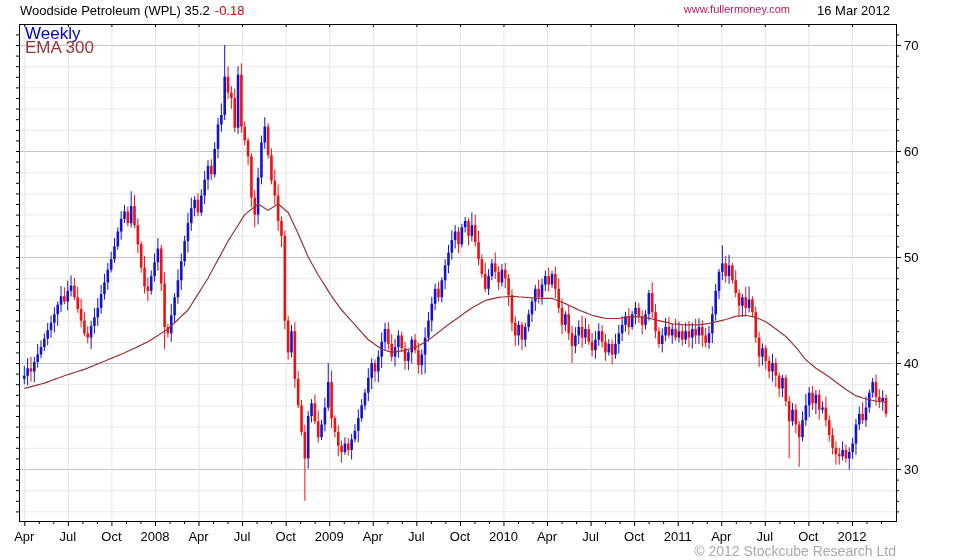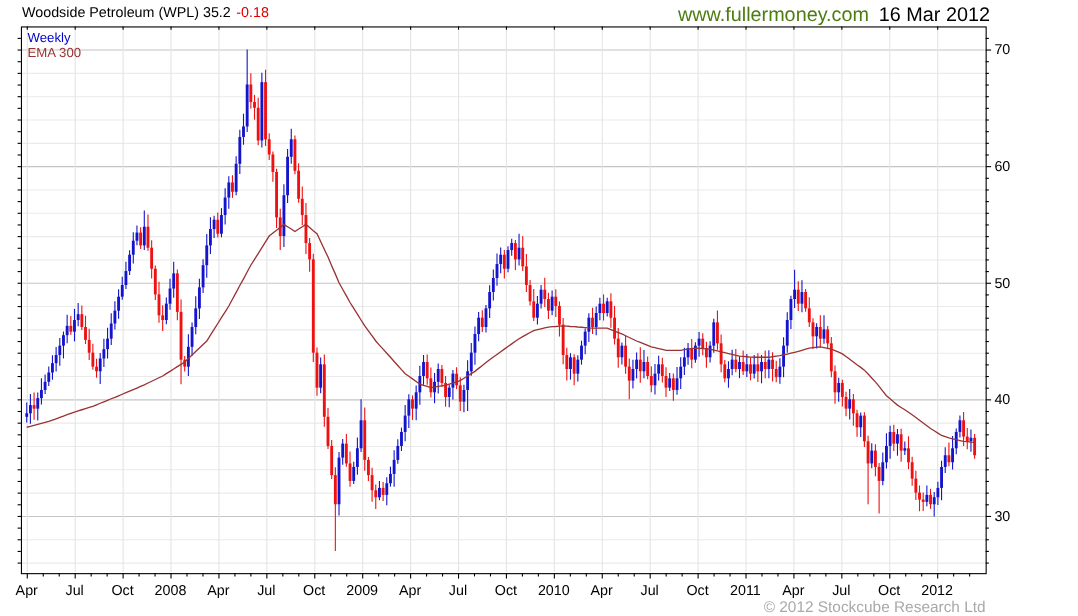--- a/index.html
+++ b/index.html
@@ -1,22 +1,22 @@
 <!DOCTYPE html>
 <html><head>
 <meta charset="utf-8">
 <style>
   html,body{margin:0;padding:0;background:#fff;}
   .page{position:relative;width:980px;height:560px;background:#fff;overflow:hidden;
         font-family:"Liberation Sans",sans-serif;-webkit-font-smoothing:none;}
   .hdr-title{position:absolute;left:20px;top:3px;font-size:13px;color:#000;white-space:nowrap;}
   .hdr-title .chg{color:#dd0000;margin-left:5px;}
-  .hdr-site{position:absolute;top:3px;right:190px;font-size:18px;color:#4d7c0f;}
-  .hdr-date{position:absolute;top:3px;right:80px;font-size:18px;color:#000;}
-  .legend{position:absolute;left:25px;top:27px;font-size:12px;line-height:14px;}
+  .hdr-site{position:absolute;top:3px;right:190px;font-size:11px;color:#be185d;}
+  .hdr-date{position:absolute;top:3px;right:90px;font-size:13px;color:#000;}
+  .legend{position:absolute;left:25px;top:27px;font-size:17px;line-height:14px;}
   .legend .l1{color:#0000cc;}
   .legend .l2{color:#993333;}
   .copyright{position:absolute;right:84px;top:543px;font-size:14px;color:#a9a9a9;}
   svg{position:absolute;left:0;top:0;}
   svg text{font-family:"Liberation Sans",sans-serif;fill:#000;font-size:13px;}
 </style>
 </head>
 <body>
 
 <div class="page">

